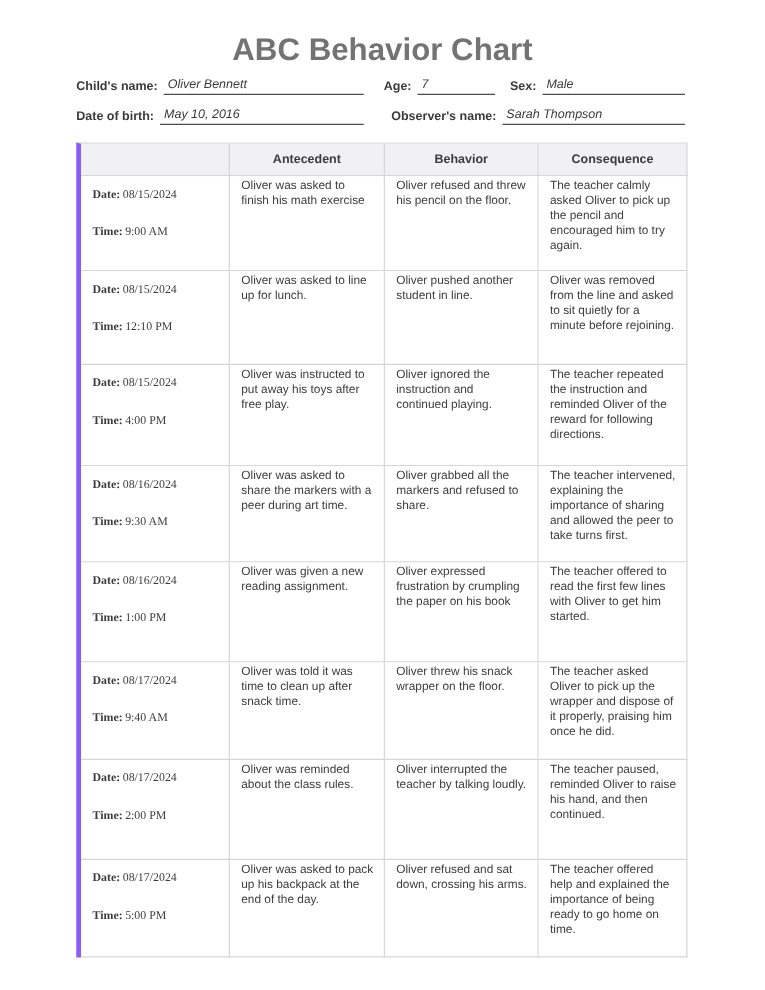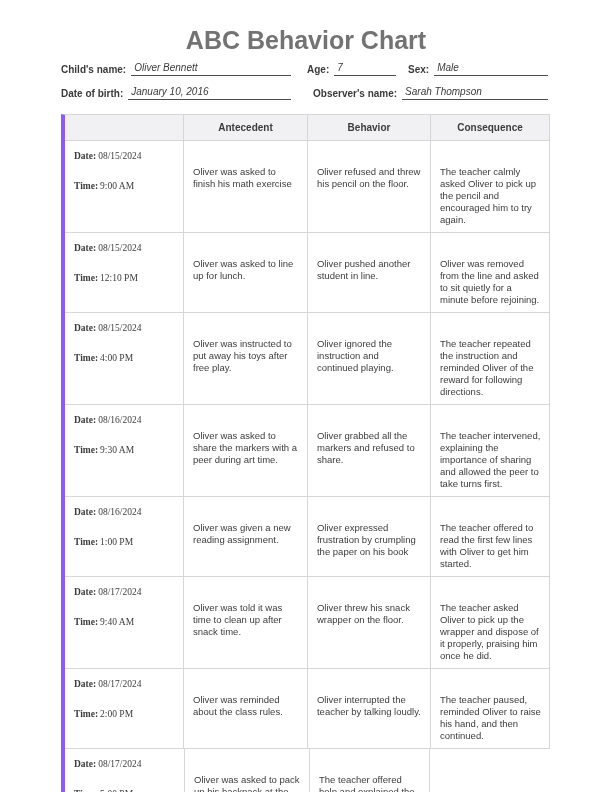--- a/index.html
+++ b/index.html
@@ -53,21 +53,21 @@
   .c0 { width: 120px; font-family: Liberation Serif, serif; }
   .c1 { width: 125px; }
   .c2 { width: 124px; }
   .c3 { width: 120px; }
   .th {
     background: #f1f1f3;
     height: 26px;
     display: flex; align-items: center; justify-content: center;
     font-weight: bold; font-size: 10px; color: #3b3b3b;
   }
-  .td { padding: 25px 8px 6px 9px; line-height: 12px; }
+  .td { padding: 2px 8px 6px 9px; line-height: 12px; }
   .datecell { padding: 9px 5px 6px 9px; }
   .timeline { margin-top: 18px; }
   .b { font-weight: bold; margin-right: 2px; }
   .tbody .tr:nth-child(1) { min-height: 76px; }
   .tbody .tr:nth-child(2) { min-height: 75px; }
   .tbody .tr:nth-child(3) { min-height: 81px; }
   .tbody .tr:nth-child(4) { min-height: 77px; }
   .tbody .tr:nth-child(5) { min-height: 80px; }
   .tbody .tr:nth-child(6) { min-height: 78px; }
   .tbody .tr:nth-child(7) { min-height: 80px; }
@@ -91,21 +91,21 @@
         <span class="fvalue">7</span>
       </div>
       <div class="fgroup" style="flex:1;margin-left:12px">
         <span class="flabel">Sex:</span>
         <span class="fvalue">Male</span>
       </div>
     </div>
     <div class="frow">
       <div class="fgroup" style="width:230px">
         <span class="flabel">Date of birth:</span>
-        <span class="fvalue">January 10, 2016</span>
+        <span class="fvalue">May 10, 2016</span>
       </div>
       <div class="fgroup" style="flex:1;margin-left:22px">
         <span class="flabel">Observer's name:</span>
         <span class="fvalue">Sarah Thompson</span>
       </div>
     </div>
   </div>
 
   <div class="tbl">
     <div class="tr">
@@ -186,19 +186,20 @@
         <div class="td c2">Oliver interrupted the teacher by talking loudly.</div>
         <div class="td c3">The teacher paused, reminded Oliver to raise his hand, and then continued.</div>
       </div>
 
       <div class="tr">
         <div class="td c0 datecell">
           <div><span class="b">Date:</span><span>08/17/2024</span></div>
           <div class="timeline"><span class="b">Time:</span><span>5:00 PM</span></div>
         </div>
         <div class="td c1">Oliver was asked to pack up his backpack at the end of the day.</div>
+        <div class="td c2">Oliver refused and sat down, crossing his arms.</div>
         <div class="td c3">The teacher offered help and explained the importance of being ready to go home on time.</div>
       </div>
 
     </div>
   </div>
 
 </div>
 
 </body></html>

